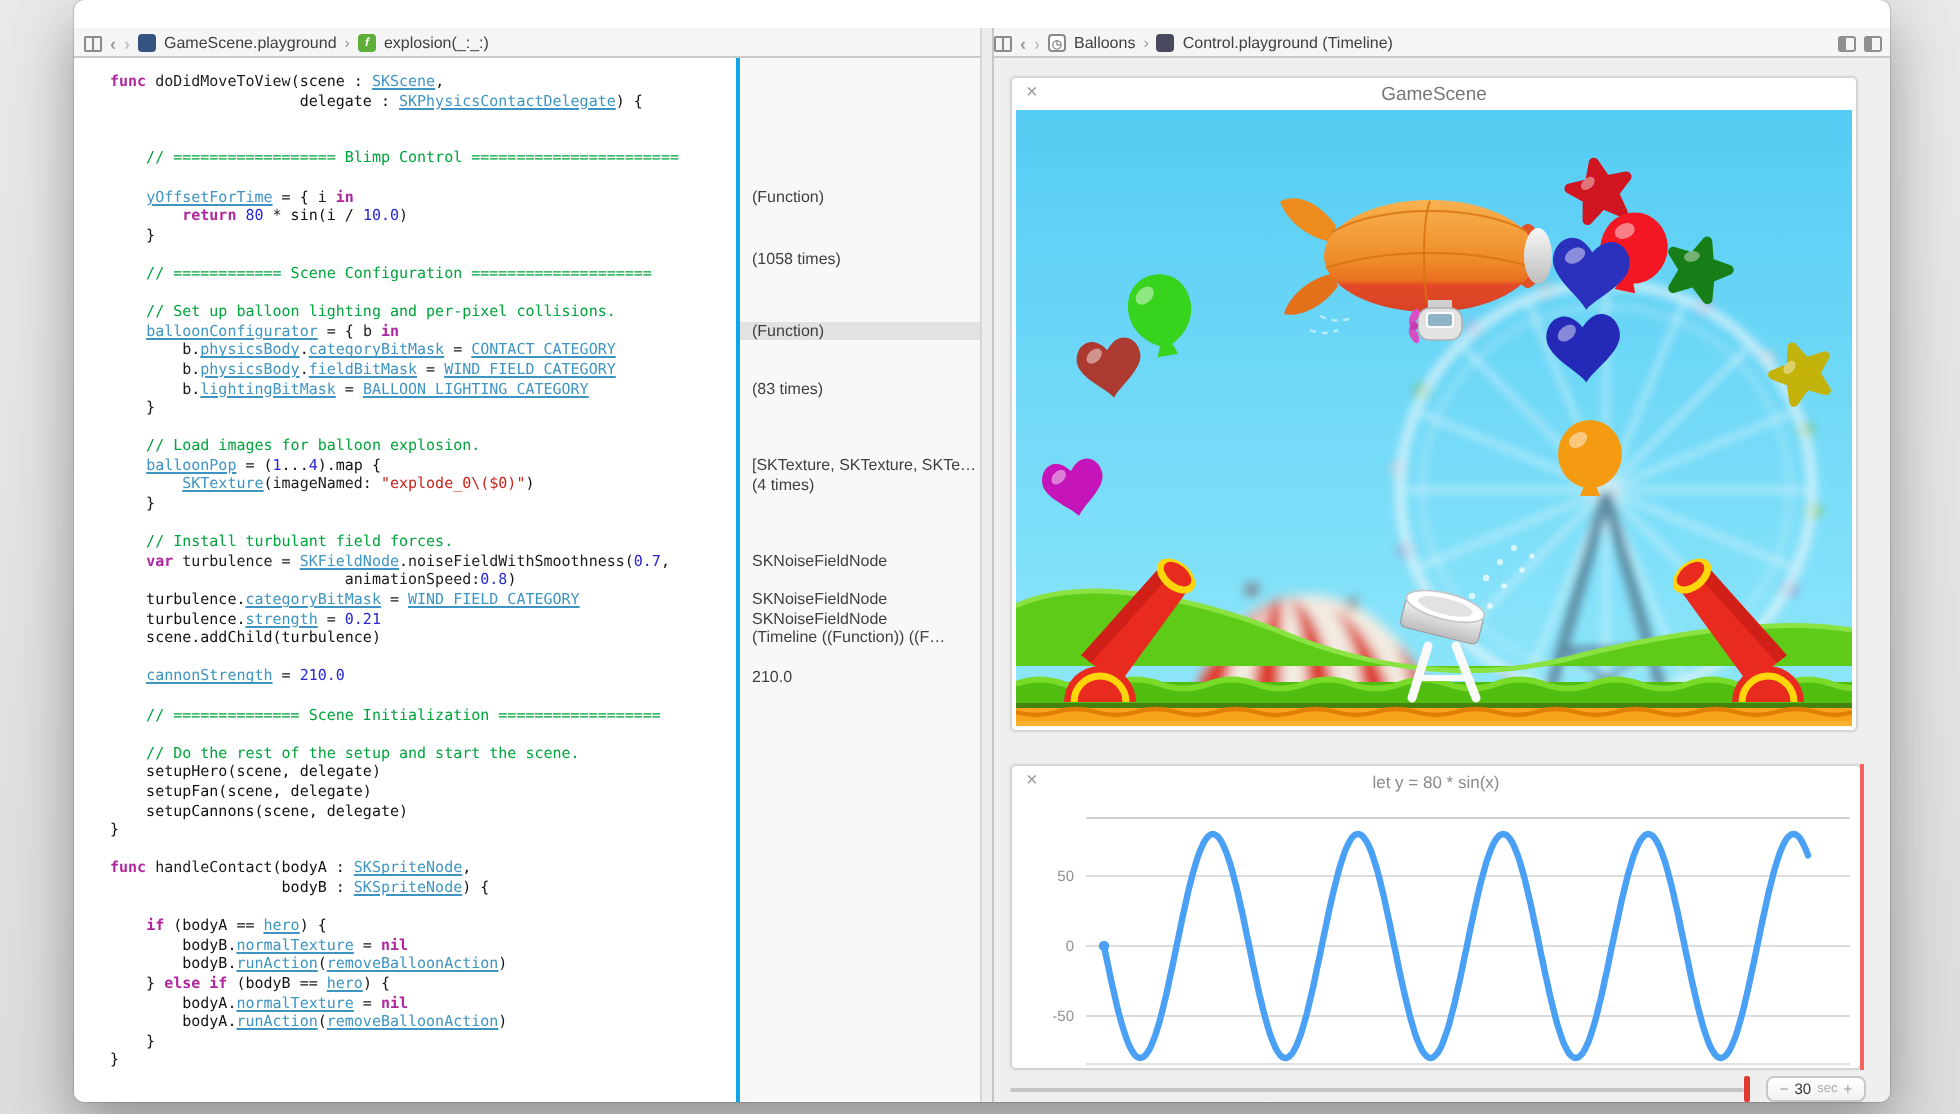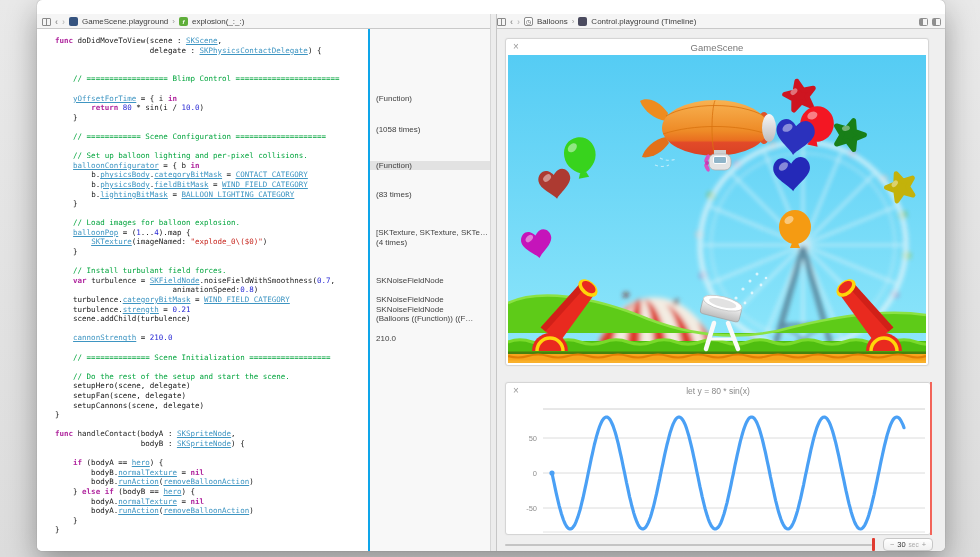--- a/index.html
+++ b/index.html
@@ -122,21 +122,21 @@
         <div class="gutter" id="gutter">
             <div class="gut-item" style="top: 64.6px;">(Function)</div>
             <div class="gut-item" style="top: 74.2px; margin-top: 22px;">(1058 times)</div>
             <div class="gut-item hl" style="top: 131.8px;">(Function)</div>
             <div class="gut-item" style="top: 160.6px;">(83 times)</div>
             <div class="gut-item" style="top: 199px;">[SKTexture, SKTexture, SKTe…</div>
             <div class="gut-item" style="top: 208.6px;">(4 times)</div>
             <div class="gut-item" style="top: 247px;">SKNoiseFieldNode</div>
             <div class="gut-item" style="top: 266.2px;">SKNoiseFieldNode</div>
             <div class="gut-item" style="top: 275.8px;">SKNoiseFieldNode</div>
-            <div class="gut-item" style="top: 285.4px;">(Balloons ((Function)) ((F…</div>
+            <div class="gut-item" style="top: 285.4px;">(Timeline ((Function)) ((F…</div>
             <div class="gut-item" style="top: 304.6px;">210.0</div>
           </div>
       </div>
 
       <div class="divider"></div>
 
       <div class="assistant">
 
         <div class="card scene-card">
           <div class="card-titlebar">

